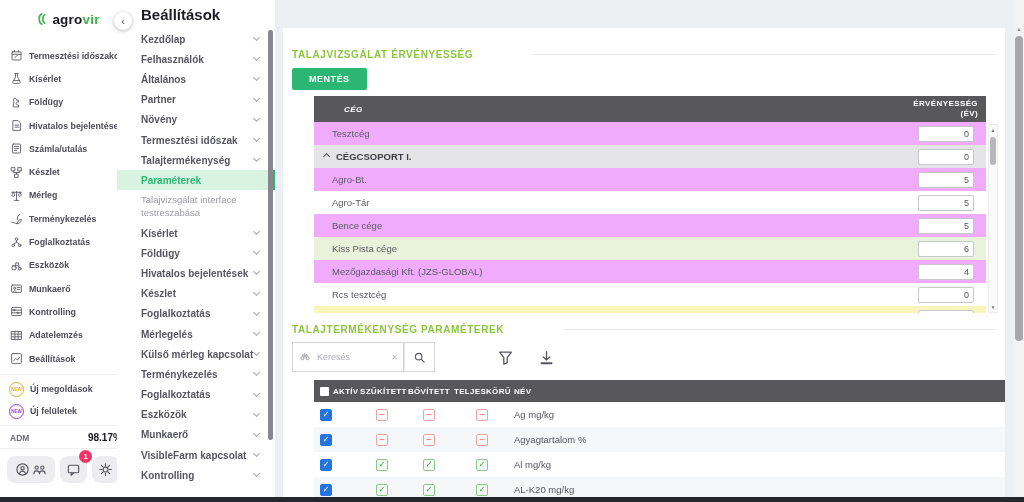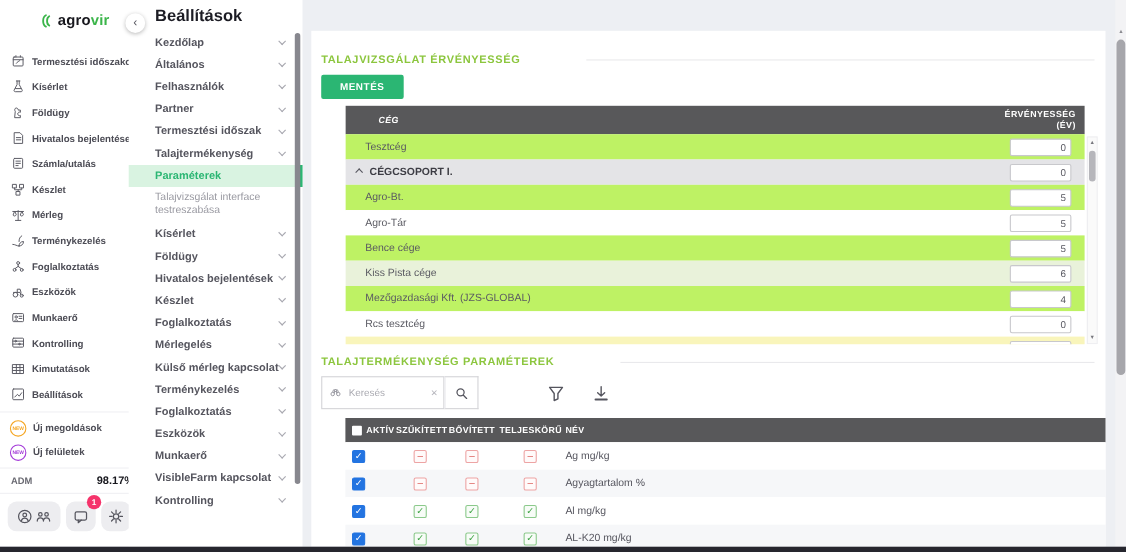--- a/index.html
+++ b/index.html
@@ -50,21 +50,21 @@
   .sec-head { display:flex; align-items:center; margin:0 10px 0 9px; height:12px;gap:48px; }
   .sec-head .t { font-size:10px; font-weight:bold; color:#8cc63e; letter-spacing:.6px; white-space:nowrap; }
   .sec-head .line { flex:1; height:1px; background:#e9e9ec; margin-left:12px; }
   .save-btn { display:block; margin:8px 0 0 9px; background:#2bb673; color:#fff; border:none; font-size:9px; font-weight:bold; letter-spacing:.5px; padding:0 17px; height:22px; border-radius:2px; cursor:pointer; font-family:inherit; }
   
   .t1wrap { position:relative; margin:6px 0 0 31px; width:684px; height:217px; overflow:hidden; }
   .t1hd { width:672px; background:#58585a; color:#fff; display:flex; justify-content:space-between; align-items:center; height:26px; font-size:8px; font-weight:bold; letter-spacing:.4px; }
   .t1hd .c1 { padding-left:30px;font-style:italic; }
   .t1hd .c2 { padding-right:8px; text-align:right; white-space:pre-line; line-height:1.2; }
   .t1row { width:672px; display:flex; justify-content:space-between; align-items:center; height:23px; font-size:9.5px; color:#5a5a62; background:#fff; }
-  .t1row.alt { background:#bef264; }
+  .t1row.alt { background:#f0abfc; }
   .t1row .nm { padding-left:18px; display:flex; align-items:center; gap:7px; }
   .t1row input { width:56px; height:16px; border:1px solid #c8c8cc; border-radius:2px; text-align:right; font-size:9px; color:#55555e; padding:0 4px; margin-right:12px; background:#fff; font-family:inherit; }
   .t1row.group { background:#e4e4e7; font-weight:bold; color:#3c3c44; }
   .t1row.green { background:#e9f2da; }
   .t1row.yellow { background:#f9f5bb; }
   .chev-up { width:5px; height:5px; border-right:1.4px solid #55555e; border-bottom:1.4px solid #55555e; transform:rotate(-135deg); margin-left:-8px; }
   .tscroll { position:absolute; left:674px; top:28px; bottom:0; width:10px; background:#fafafa; border:1px solid #ededf0; }
   .tscroll .arr { position:absolute; left:0; width:100%; text-align:center; font-size:5px; color:#77777e; cursor:pointer; }
   .tscroll .arr.up { top:2px; }
   .tscroll .arr.dn { bottom:2px; }
@@ -235,21 +235,21 @@
         </span>
         <span class="slbl">Kontrolling</span>
       </div>
       <div class="side-item">
         <span class="sicn">
           <svg viewBox="0 0 16 16">
             <rect x="2" y="3" width="12" height="10"></rect>
             <path d="M2 6.3h12M2 9.6h12M6 3v10M10 3v10"></path>
           </svg>
         </span>
-        <span class="slbl">Kimutatások</span>
+        <span class="slbl">Adatelemzés</span>
       </div>
       <div class="side-item">
         <span class="sicn">
           <svg viewBox="0 0 16 16">
             <rect x="2" y="2" width="12" height="12" rx="1"></rect>
             <path d="M4.2 11l3-3 2 2 2.8-3.8"></path>
           </svg>
         </span>
         <span class="slbl">Beállítások</span>
       </div>
@@ -320,29 +320,33 @@
 <button class="collapse-btn">‹</button>
 
 <div class="settings-col">
   <div class="settings-title">Beállítások</div>
   <div id="settings-items">
       <div class="m-item">
         <span>Kezdőlap</span>
         <span class="chev"></span>
       </div>
       <div class="m-item">
+        <span>Felhasználók</span>
+        <span class="chev"></span>
+      </div>
+      <div class="m-item">
         <span>Általános</span>
         <span class="chev"></span>
       </div>
       <div class="m-item">
-        <span>Felhasználók</span>
-        <span class="chev"></span>
-      </div>
-      <div class="m-item">
         <span>Partner</span>
+        <span class="chev"></span>
+      </div>
+      <div class="m-item">
+        <span>Növény</span>
         <span class="chev"></span>
       </div>
       <div class="m-item">
         <span>Termesztési időszak</span>
         <span class="chev"></span>
       </div>
       <div class="m-item">
         <span>Talajtermékenység</span>
         <span class="chev"></span>
       </div>

